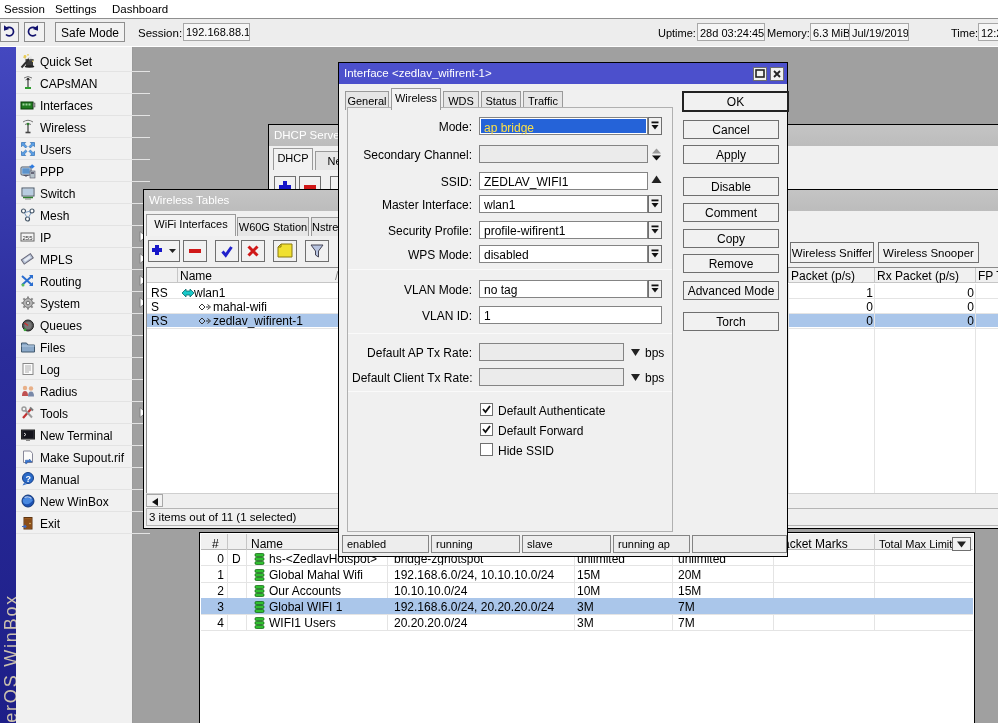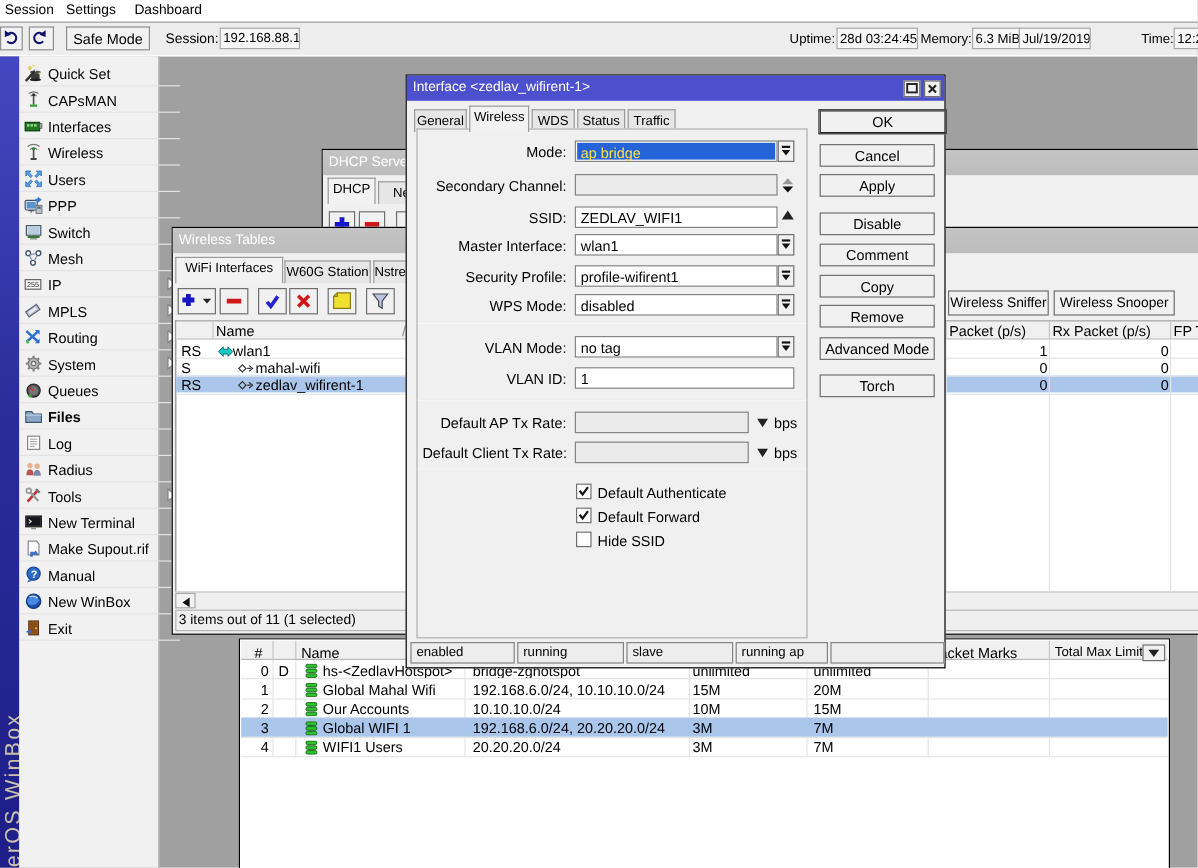--- a/index.html
+++ b/index.html
@@ -218,21 +218,21 @@
       </div>
     <div class="sitem" style="top:267px;">
         <svg width="16" height="16" viewBox="0 0 16 16">
           <circle cx="8" cy="8.5" r="5.5" fill="#555" stroke="#222"></circle>
           <circle cx="8" cy="8.5" r="3.7" fill="#777"></circle>
           <path d="M8 8.5 L4.5 6" stroke="#d03030" stroke-width="1.4"></path>
           <circle cx="5" cy="12.8" r="1.4" fill="#37a837"></circle>
         </svg>
         <div class="txt">Queues</div>
       </div>
-    <div class="sitem" style="top:289px;font-weight:bold;">
+    <div class="sitem" style="top:289px;">
         <svg width="16" height="16" viewBox="0 0 16 16">
           <path d="M1.5 4 h5 l1.5 2 h6.5 v7 h-13 Z" fill="#8aa8c8" stroke="#40586e"></path>
           <path d="M1.5 7 h13" stroke="#b8cee4" stroke-width="1"></path>
         </svg>
         <div class="txt">Files</div>
       </div>
     <div class="sitem" style="top:311px;">
         <svg width="16" height="16" viewBox="0 0 16 16">
           <rect x="3" y="2.5" width="10" height="11" fill="#fcfcfc" stroke="#888"></rect>
           <path d="M5 5 h6 M5 7 h6 M5 9 h6 M5 11 h4" stroke="#9a9a9a" stroke-width="0.8"></path>

